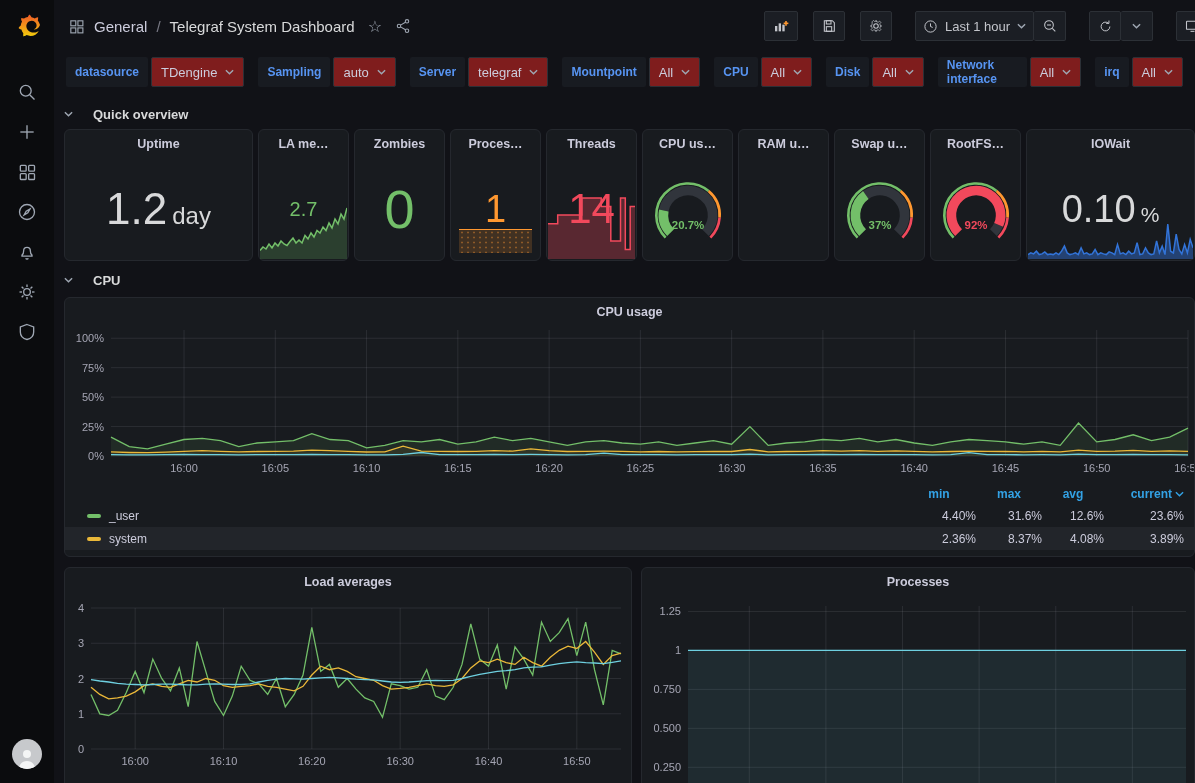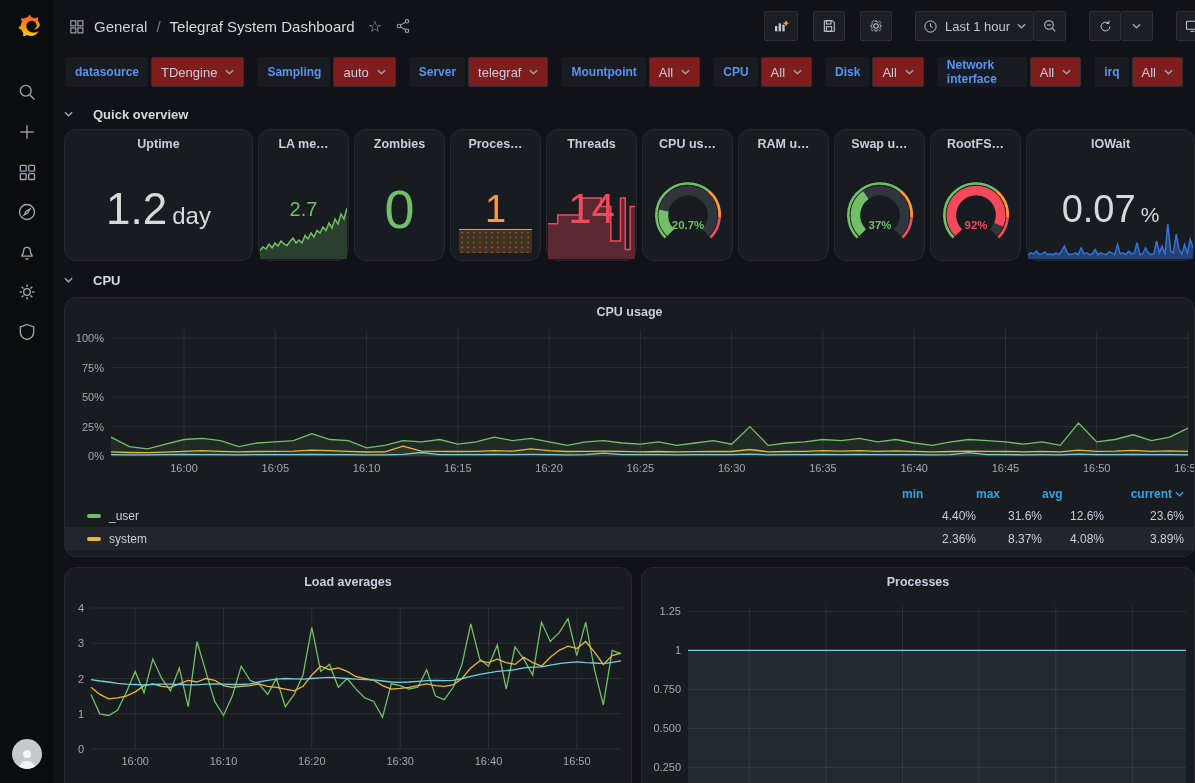--- a/index.html
+++ b/index.html
@@ -46,21 +46,21 @@
     display:flex; align-items:center; gap:8px; padding:0 9px; font-size:13px; color:#ccccdc; cursor:pointer; }
   .chev { width:9px; height:6px; }
   .chev polyline { fill:none; stroke:#9fa7b3; stroke-width:1.6; }
 
   
   .dash { flex:1; padding:0 0 0 10px; overflow:hidden; }
   .row-header { display:flex; align-items:center; gap:20px; height:26px; margin:6px 0 2px;
     font-size:13px; font-weight:bold; color:#d8d9da; cursor:pointer; }
   .row-header svg { stroke:#d8d9da; fill:none; stroke-width:1.8; }
 
-  .panel { background:#181b1f; border:1px solid #25282e; border-radius:12px; position:relative; }
+  .panel { background:#181b1f; border:1px solid #25282e; border-radius:6px; position:relative; }
   .panel-title { position:absolute; top:0; left:0; right:0; height:28px; display:flex;
     align-items:center; justify-content:center; font-size:12.5px; font-weight:bold;
     color:#ccccdc; cursor:pointer; z-index:3; }
 
   .stats-row { display:grid; grid-template-columns:189px repeat(8,91px) 1fr; gap:5px; height:132px; }
   .stat-body { position:absolute; top:28px; left:0; right:0; bottom:0; display:flex;
     align-items:center; justify-content:center; }
   .stat-num { font-weight:500; line-height:1; z-index:2; }
   .stat-unit { font-weight:500; }
   .stat-spark { position:absolute; left:1px; right:1px; bottom:1px; z-index:1; }
@@ -71,21 +71,21 @@
 
   .cpu-panel { height:260px; margin-top:4px; }
   .chart-svg { position:absolute; left:0; right:0; display:block; }
   .axis-text { fill:rgba(204,204,220,.78); font-size:11px; font-family:"Liberation Sans",sans-serif; }
 
   
   .legend { position:absolute; left:0; right:0; top:186px; height:73px; overflow:hidden; font-size:12px; }
   .legend-grid { display:grid; grid-template-columns:1fr 74px 66px 62px 80px; align-items:center;
     padding:0 10px 0 22px; height:23px; }
   .legend-head { height:20px; font-weight:bold; color:#33a2e5; }
-  .legend-head .cell { text-align:left; cursor:pointer; }
+  .legend-head .cell { text-align:center; cursor:pointer; }
   .legend-head .cur { display:flex; justify-content:flex-end; align-items:center; gap:3px; }
   .legend-row .cell { text-align:right; color:#ccccdc; }
   .legend-row.hl { background:rgba(204,204,220,.06); }
   .series-name { display:flex; align-items:center; gap:8px; color:#ccccdc; cursor:pointer; }
   .swatch { width:14px; height:4px; border-radius:2px; flex-shrink:0; }
 
   .bottom-row { display:grid; grid-template-columns:568px 1fr; gap:9px; margin-top:10px; height:240px; }
 </style>
 </head>
 <body>
@@ -430,21 +430,21 @@
                 <path d="M 75.70 57.12 A 28 28 0 0 1 69.80 65.80" stroke="#31353c" stroke-width="11" fill="none"></path>
                 <path d="M 30.20 65.80 A 28 28 0 1 1 75.70 57.12" stroke="#F2495C" stroke-width="11" fill="none"></path>
                 <text x="50" y="62" text-anchor="middle" fill="#F2495C" font-size="13" font-weight="bold" font-family="Liberation Sans, sans-serif">92%</text>
               </svg>
             </div>
           </div>
           <div class="panel">
             <div class="panel-title">IOWait</div>
             <div class="stat-body">
               <div style="display: flex; align-items: baseline; z-index: 2;">
-                <span class="stat-num" style="font-size: 38px; color: rgb(216, 217, 218);">0.07</span>
+                <span class="stat-num" style="font-size: 38px; color: rgb(216, 217, 218);">0.10</span>
                 <span class="stat-unit" style="font-size: 21px; color: rgb(216, 217, 218); margin-left: 5px;">%</span>
               </div>
               <svg class="stat-spark" width="165" height="36">
                 <polygon points="0,36 0.0,31.6 2.8,29.9 5.6,30.9 8.4,28.2 11.2,31.6 14.0,30.9 16.8,28.9 19.6,31.6 22.4,30.9 25.2,31.6 28.0,29.9 30.8,31.6 33.6,28.2 36.4,23.1 39.2,29.9 41.9,31.6 44.7,30.9 47.5,29.9 50.3,31.6 53.1,24.8 55.9,30.9 58.7,29.9 61.5,31.6 64.3,30.9 67.1,26.5 69.9,31.6 72.7,29.9 75.5,30.9 78.3,31.6 81.1,28.9 83.9,29.9 86.7,31.6 89.5,21.4 92.3,30.9 95.1,29.9 97.9,31.6 100.7,28.2 103.5,30.9 106.3,29.9 109.1,19.7 111.9,31.6 114.7,30.9 117.5,24.8 120.3,29.9 123.1,31.6 125.8,30.9 128.6,18.0 131.4,29.9 134.2,23.1 137.0,31.6 139.8,1.0 142.6,28.2 145.4,29.9 148.2,11.2 151.0,26.5 153.8,30.9 156.6,21.4 159.4,29.9 162.2,16.3 165.0,24.8 165,36" fill="#3274D9" fill-opacity="0.45"></polygon>
                 <polyline points="0.0,31.6 2.8,29.9 5.6,30.9 8.4,28.2 11.2,31.6 14.0,30.9 16.8,28.9 19.6,31.6 22.4,30.9 25.2,31.6 28.0,29.9 30.8,31.6 33.6,28.2 36.4,23.1 39.2,29.9 41.9,31.6 44.7,30.9 47.5,29.9 50.3,31.6 53.1,24.8 55.9,30.9 58.7,29.9 61.5,31.6 64.3,30.9 67.1,26.5 69.9,31.6 72.7,29.9 75.5,30.9 78.3,31.6 81.1,28.9 83.9,29.9 86.7,31.6 89.5,21.4 92.3,30.9 95.1,29.9 97.9,31.6 100.7,28.2 103.5,30.9 106.3,29.9 109.1,19.7 111.9,31.6 114.7,30.9 117.5,24.8 120.3,29.9 123.1,31.6 125.8,30.9 128.6,18.0 131.4,29.9 134.2,23.1 137.0,31.6 139.8,1.0 142.6,28.2 145.4,29.9 148.2,11.2 151.0,26.5 153.8,30.9 156.6,21.4 159.4,29.9 162.2,16.3 165.0,24.8" fill="none" stroke="#3274D9" stroke-width="1.5"></polyline>
               </svg>
             </div>
           </div>
         </div>
 

